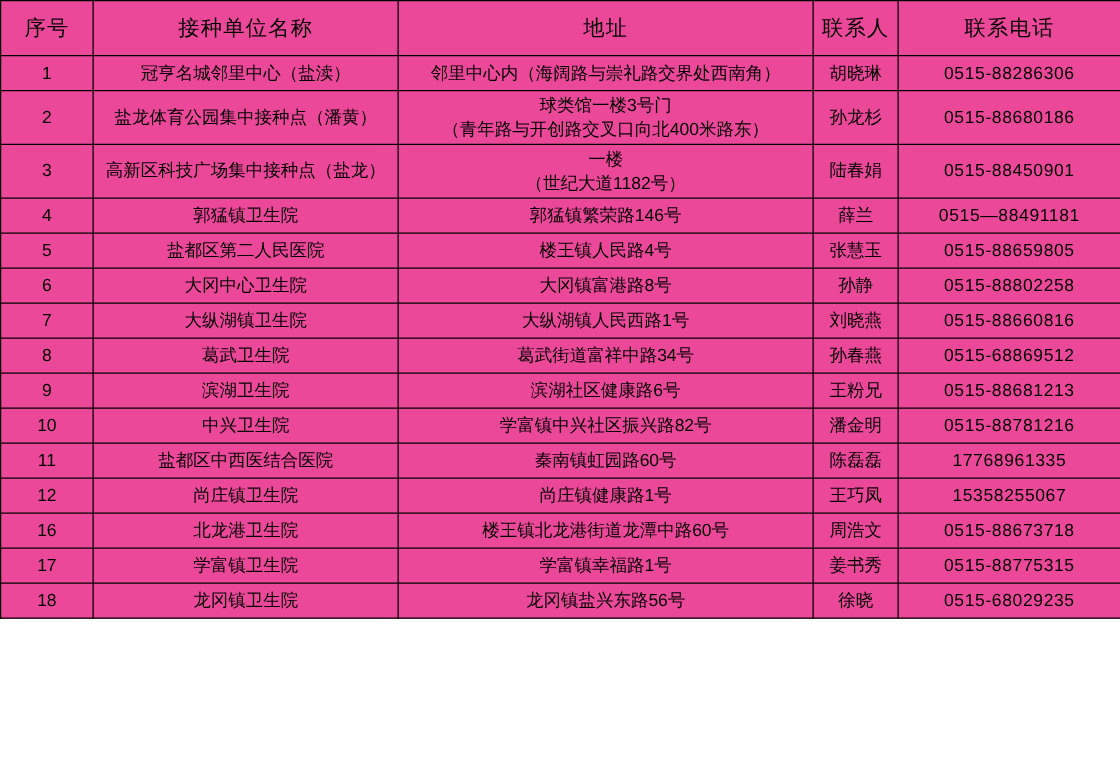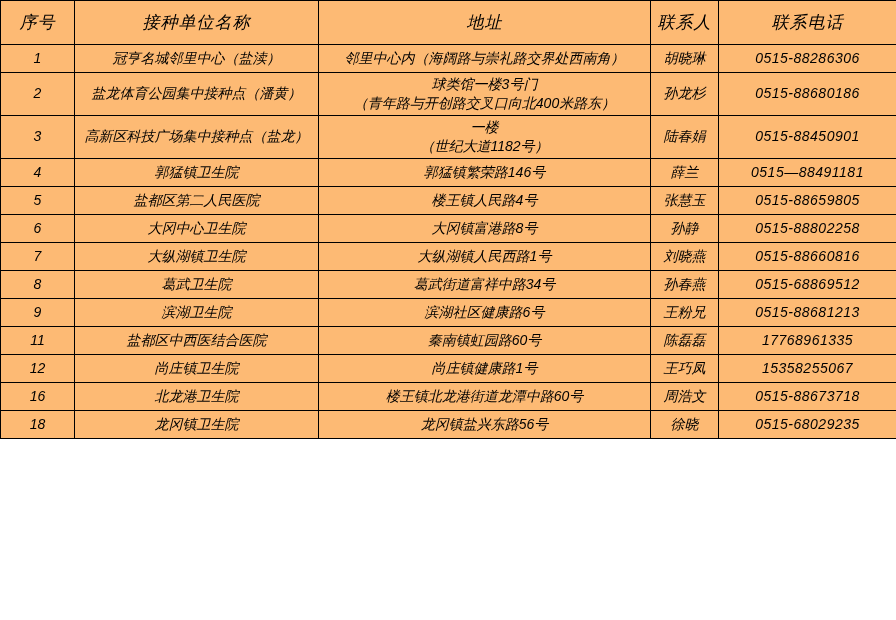--- a/index.html
+++ b/index.html
@@ -11,22 +11,21 @@
     width: 896px;
     height: 620px;
     overflow: hidden;
     font-family: "Liberation Sans", sans-serif;
     color: #000000;
   }
   table.sites {
     border-collapse: collapse;
     table-layout: fixed;
     width: 896px;
-    background: #fdba74;
-    font-style: italic;
+    background: #ec4899;
   }
   table.sites th,
   table.sites td {
     border: 1px solid #000000;
     box-sizing: border-box;
     text-align: center;
     vertical-align: middle;
     padding: 2px 4px;
     overflow: hidden;
   }
@@ -138,20 +137,27 @@
   </tr>
 
   <tr>
     <td class="cell-serial">9</td>
     <td class="cell-name">滨湖卫生院</td>
     <td class="cell-address">滨湖社区健康路6号</td>
     <td class="cell-contact">王粉兄</td>
     <td class="cell-phone">0515-88681213</td>
   </tr>
 
+  <tr>
+    <td class="cell-serial">10</td>
+    <td class="cell-name">中兴卫生院</td>
+    <td class="cell-address">学富镇中兴社区振兴路82号</td>
+    <td class="cell-contact">潘金明</td>
+    <td class="cell-phone">0515-88781216</td>
+  </tr>
 
   <tr>
     <td class="cell-serial">11</td>
     <td class="cell-name">盐都区中西医结合医院</td>
     <td class="cell-address">秦南镇虹园路60号</td>
     <td class="cell-contact">陈磊磊</td>
     <td class="cell-phone">17768961335</td>
   </tr>
 
   <tr>
@@ -166,20 +172,27 @@
 
 
   <tr>
     <td class="cell-serial">16</td>
     <td class="cell-name">北龙港卫生院</td>
     <td class="cell-address">楼王镇北龙港街道龙潭中路60号</td>
     <td class="cell-contact">周浩文</td>
     <td class="cell-phone">0515-88673718</td>
   </tr>
 
+  <tr>
+    <td class="cell-serial">17</td>
+    <td class="cell-name">学富镇卫生院</td>
+    <td class="cell-address">学富镇幸福路1号</td>
+    <td class="cell-contact">姜书秀</td>
+    <td class="cell-phone">0515-88775315</td>
+  </tr>
 
   <tr>
     <td class="cell-serial">18</td>
     <td class="cell-name">龙冈镇卫生院</td>
     <td class="cell-address">龙冈镇盐兴东路56号</td>
     <td class="cell-contact">徐晓</td>
     <td class="cell-phone">0515-68029235</td>
   </tr>
 
 </tbody>

